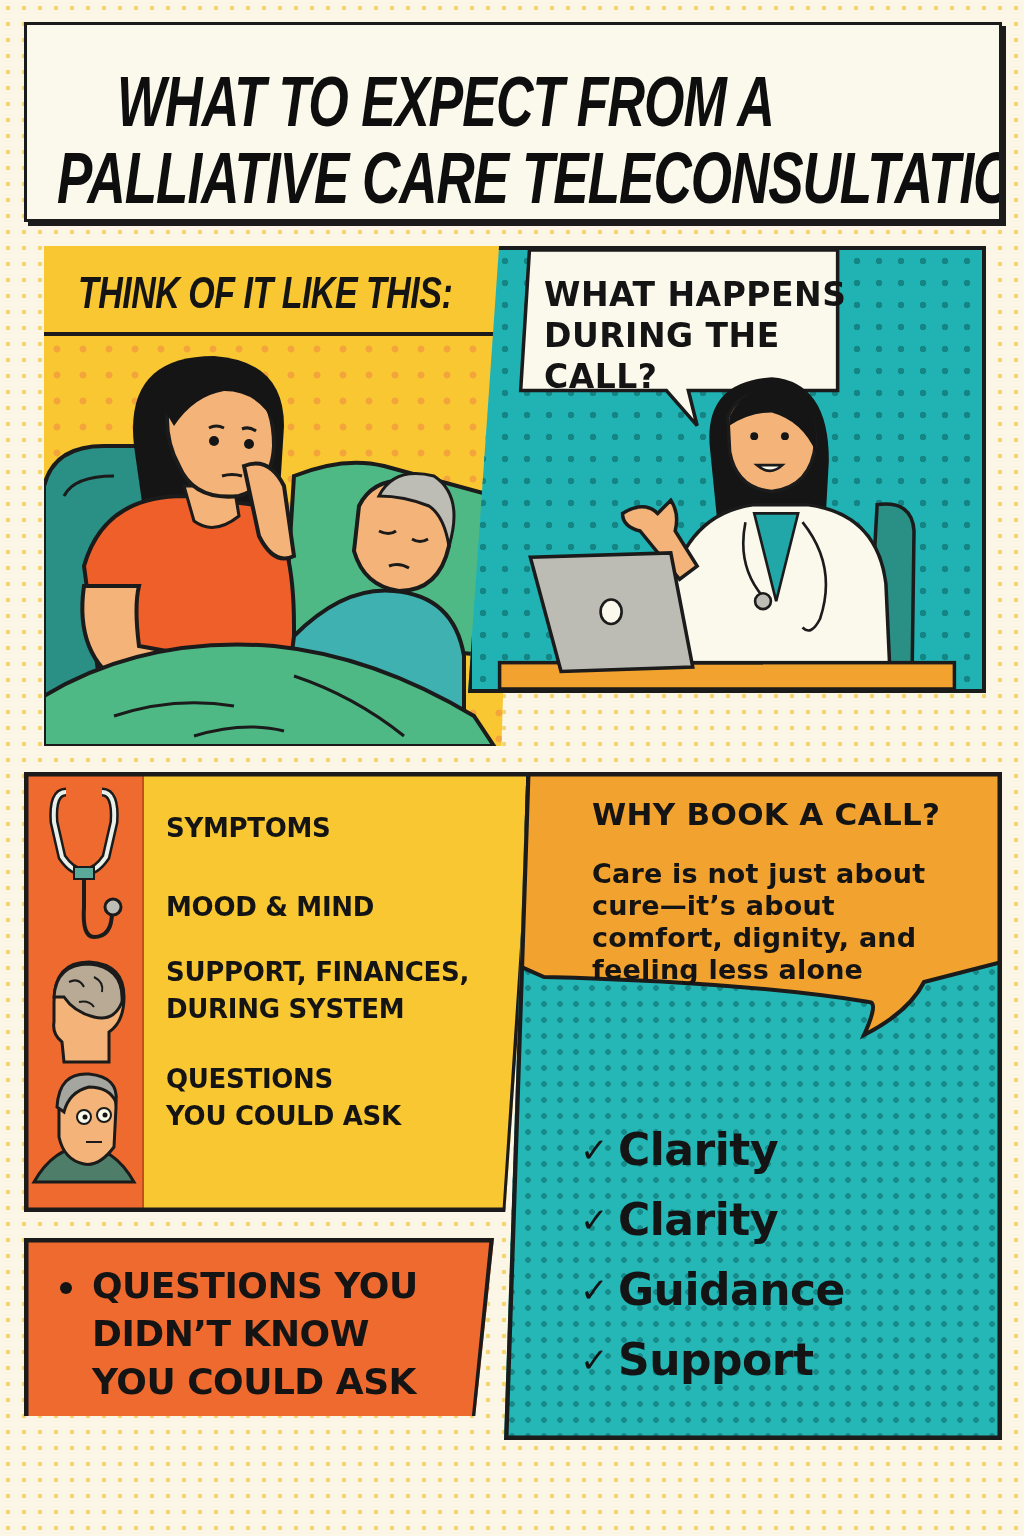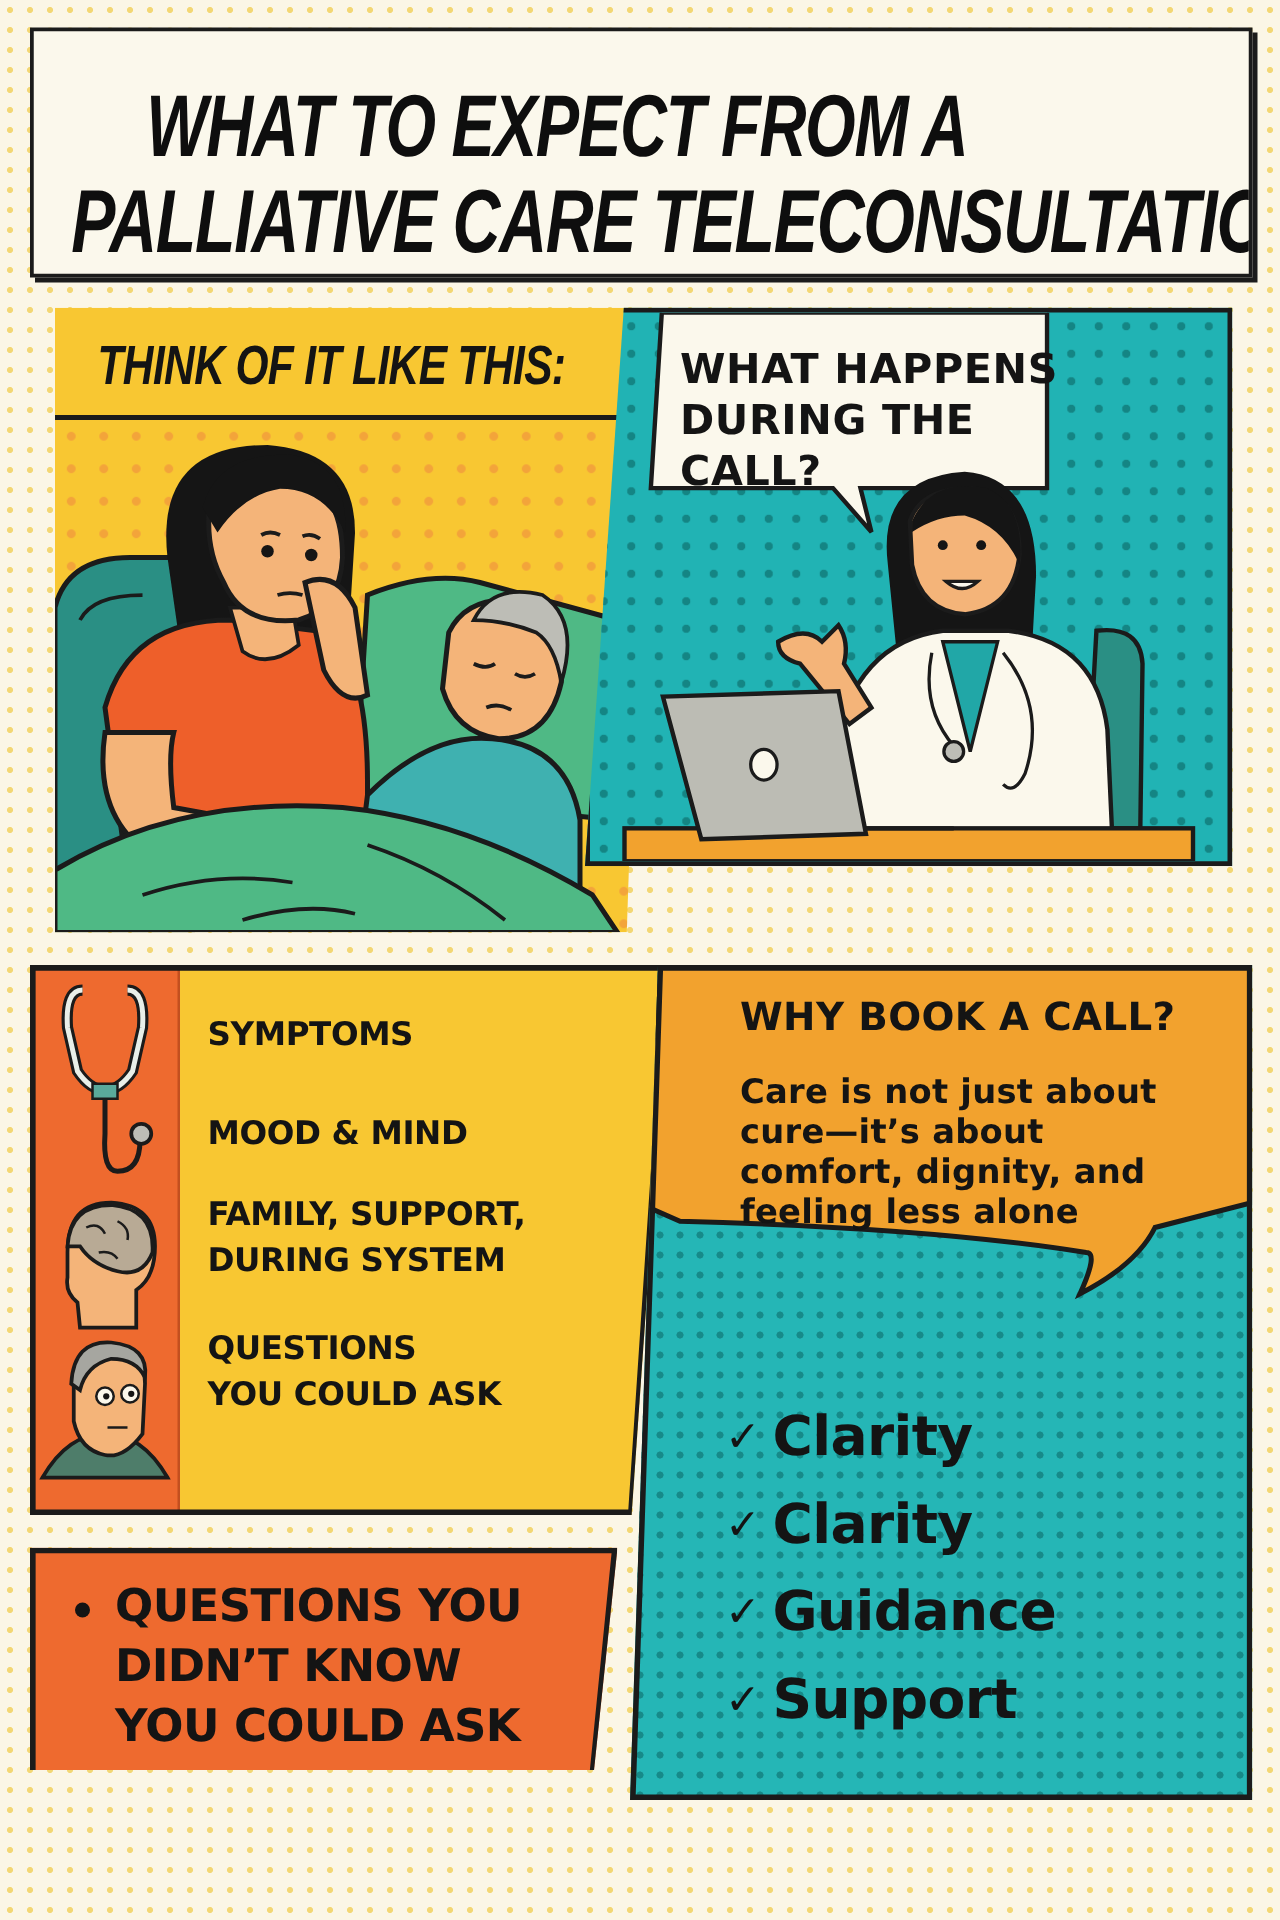--- a/index.html
+++ b/index.html
@@ -276,21 +276,21 @@
       </g>
     </svg>
   </div>
   <div class="topic" style="top:38px">
     <div>SYMPTOMS</div>
   </div>
   <div class="topic" style="top:117px">
     <div>MOOD &amp; MIND</div>
   </div>
   <div class="topic" style="top:182px">
-    <div>FAMILY, SUPPORT,</div>
+    <div>SUPPORT, FINANCES,</div>
     <div>DURING SYSTEM</div>
   </div>
   <div class="topic" style="top:289px">
     <div>QUESTIONS</div>
     <div>YOU COULD ASK</div>
   </div>
 </div>
 
 <div id="panel-questions" class="panel">
   <svg width="470" height="194" viewBox="0 0 470 194" style="position:absolute;left:0;top:0;pointer-events:none">

